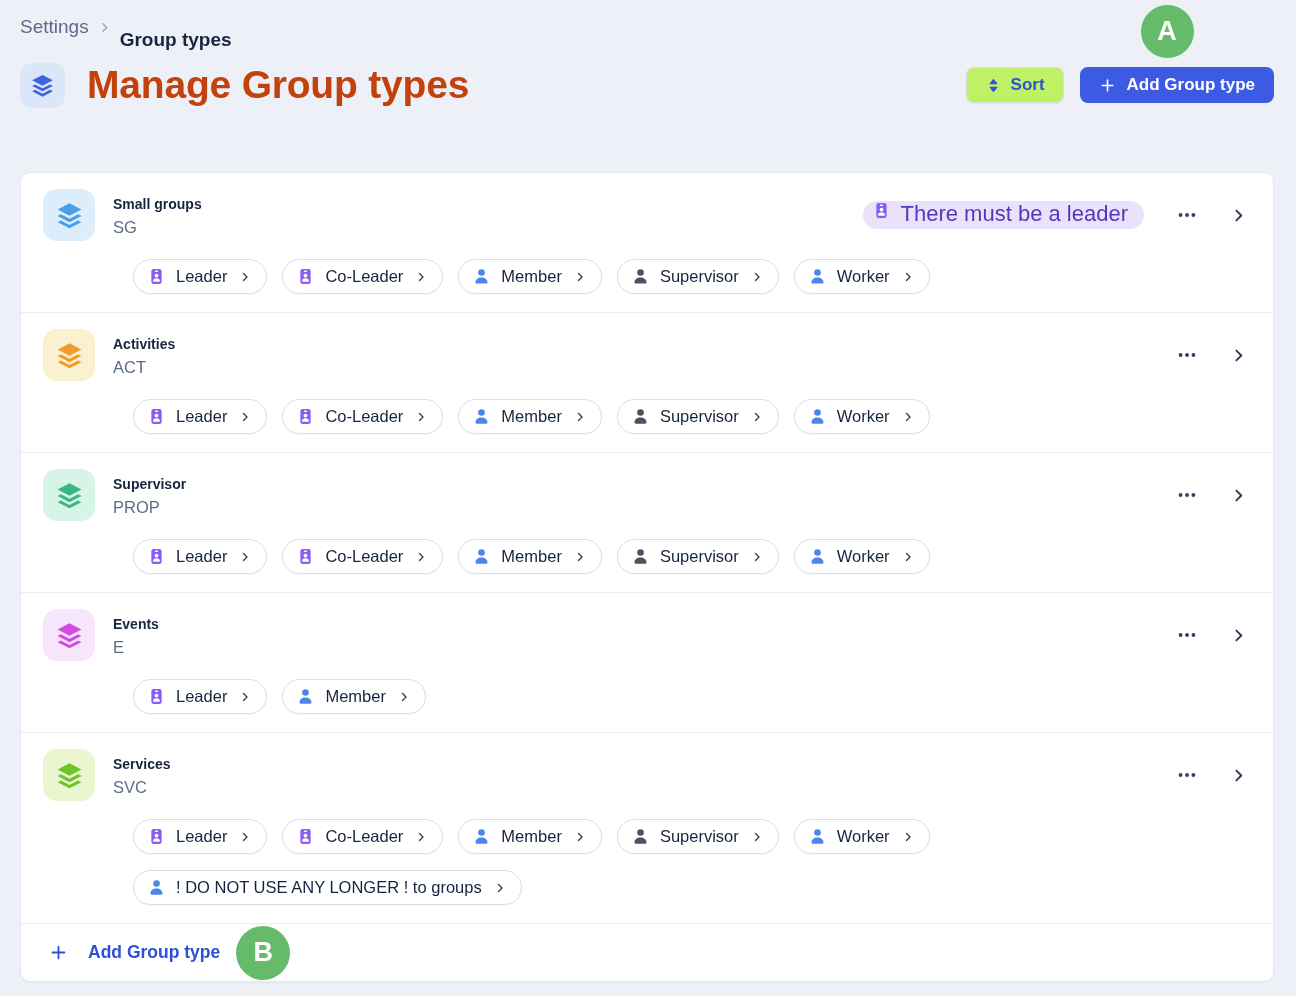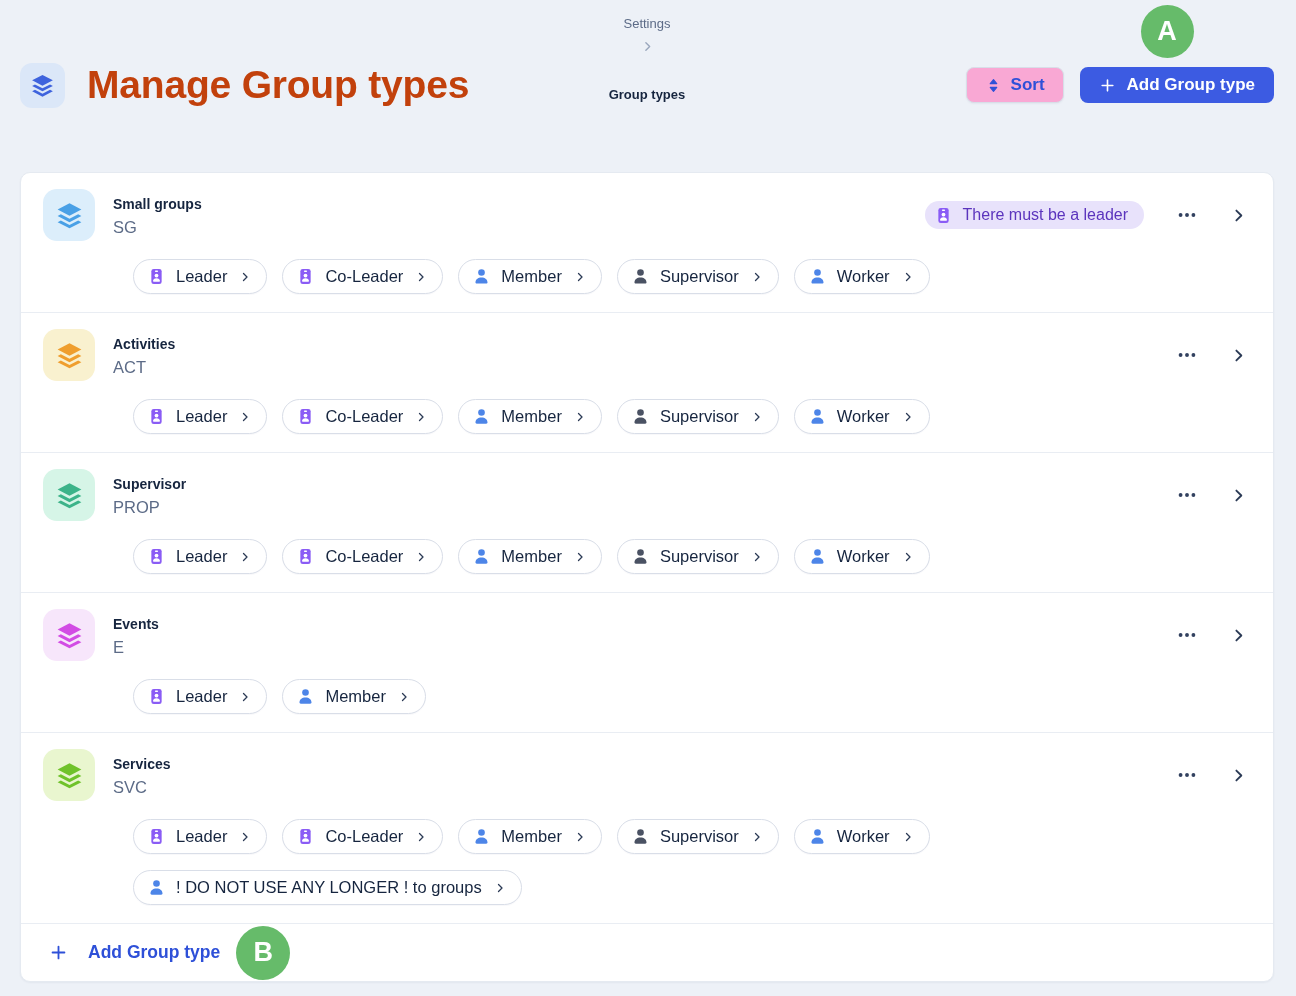--- a/index.html
+++ b/index.html
@@ -9,40 +9,40 @@
     -webkit-font-smoothing:antialiased;
   }
   .page{
     position:relative;
     width:1296px;height:996px;
     box-sizing:border-box;
     padding:16px 22px 0 20px;
     overflow:hidden;
   }
   
-  .breadcrumb{display:flex;align-items:center;gap:9px;font-size:13px;height:22px;flex-direction:column;}
+  .breadcrumb{display:flex;align-items:center;gap:9px;font-size:19px;height:22px;}
   .crumb-link{color:var(--text-gray,#5c6b87);cursor:pointer;}
   .crumb-sep{color:#9aa7bd;display:flex;align-items:center;}
   .crumb-current{color:var(--text-dark,#17263f);font-weight:bold;margin-top:25px;}
   
   .header{margin-top:24px;display:flex;align-items:center;height:46px;}
   .header-icon{
     width:45px;height:45px;border-radius:12px;background:#dbe7f8;
     display:flex;align-items:center;justify-content:center;color:#3e63dd;flex:0 0 auto;
   }
   .header-icon svg{width:27px;height:27px;}
   h1{margin:0 0 0 22px;font-size:39px;font-weight:800;color:#c2410c;letter-spacing:-0.2px;}
   .header-actions{margin-left:auto;display:flex;align-items:center;gap:16px;}
   .btn{
     height:36px;border-radius:8px;display:inline-flex;align-items:center;
     font-size:17px;font-weight:bold;cursor:pointer;border:0;
     font-family:"Liberation Sans", sans-serif;
   }
   .btn-sort{
-    background:#f9a8d4;border:1px solid #d8dee8;color:var(--link-blue,#3354d9);
+    background:#bef264;border:1px solid #d8dee8;color:var(--link-blue,#3354d9);
     padding:0 18px;gap:9px;box-shadow:0 1px 2px rgba(16,42,83,0.05);
   }
   .btn-sort svg{width:17px;height:17px;}
   .add-wrap{position:relative;}
   .btn-add{
     background:var(--primary-blue,#3c5be2);color:#fff;padding:0 19px;gap:11px;
   }
   .btn-add svg{width:17px;height:17px;}
   
   .marker{
@@ -62,22 +62,22 @@
     width:52px;height:52px;border-radius:14px;flex:0 0 auto;
     display:flex;align-items:center;justify-content:center;
   }
   .gt-icon svg{width:31px;height:31px;}
   .gt-text{margin-left:18px;}
   .gt-name{font-size:14px;font-weight:bold;color:var(--text-dark,#16253f);line-height:24px;}
   .gt-code{font-size:16.5px;color:var(--text-gray,#5c6b87);line-height:23px;}
   .row-right{margin-left:auto;display:flex;align-items:center;gap:32px;}
   .req-badge{
     height:28px;border-radius:14px;background:var(--badge-purple-bg,#e8e2fb);
-    color:var(--badge-purple-text,#5b34bd);font-size:16px;
-    display:inline-flex;align-items:center;gap:10px;padding:0 16px 0 9px;
+    color:var(--badge-purple-text,#5b34bd);font-size:22px;
+    display:inline-flex;gap:10px;padding:0 16px 0 9px;
   }
   .req-badge svg{width:19px;height:19px;color:var(--role-badge-icon-purple,#8a5cf5);}
   .icon-btn{background:none;border:0;padding:0;cursor:pointer;display:flex;align-items:center;color:#32415f;}
   .icon-btn svg{width:22px;height:22px;}
   .chev-btn svg{width:17px;height:17px;color:#2b3a55;}
   
   .pills{margin:18px 0 0 90px;display:flex;flex-wrap:wrap;gap:16px 15px;max-width:1120px;}
   .pill{
     height:35px;border:1px solid var(--pill-border,#d9dee8);border-radius:18px;background:#fff;
     display:inline-flex;align-items:center;gap:10px;padding:0 15px 0 13px;

